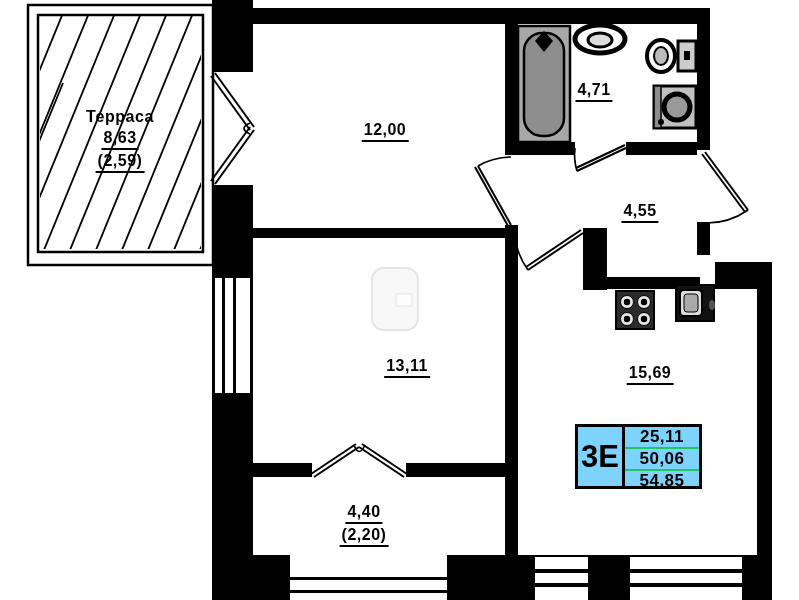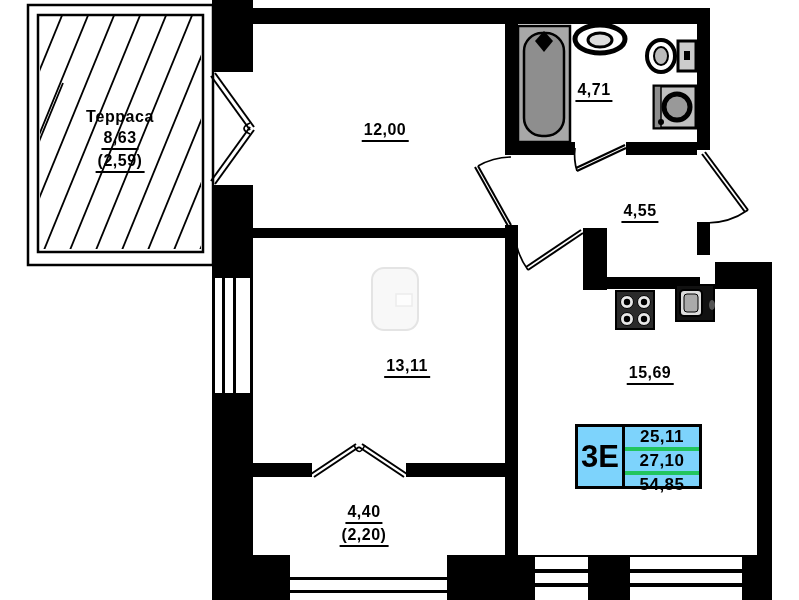--- a/index.html
+++ b/index.html
@@ -8,21 +8,21 @@
   .plan svg{position:absolute;left:0;top:0;}
   .lbl{position:absolute;transform:translate(-50%,-50%);color:#000;font-size:16px;
        font-weight:bold;white-space:nowrap;line-height:1;letter-spacing:0.5px;}
   .lbl.u{border-bottom:2px solid #000;padding:0 2px 2px 2px;}
   .info-table{position:absolute;left:575px;top:424px;width:127px;height:65px;
               border:3px solid #000;display:flex;background:#7dd3fc;box-sizing:border-box;}
   .info-table .type-cell{width:47px;border-right:3px solid #000;display:flex;
               align-items:center;justify-content:center;font-size:31px;font-weight:bold;box-sizing:border-box;}
   .info-table .vals{flex:1;display:flex;flex-direction:column;}
   .info-table .vals .row{flex:1;display:flex;align-items:center;justify-content:center;
-              font-size:17px;font-weight:bold;border-bottom:4px solid #22c55e;box-sizing:border-box;letter-spacing:0.5px;}
+              font-size:17px;font-weight:bold;border-bottom:2px solid #22c55e;box-sizing:border-box;letter-spacing:0.5px;}
   .info-table .vals .row:last-child{border-bottom:none;text-align:center;}
 </style>
 </head>
 <body>
 
 <div class="plan">
 
   <svg width="799" height="600" viewBox="0 0 799 600">
     <defs>
       <clipPath id="tclip">
@@ -187,18 +187,18 @@
   <div class="lbl u" style="left:640px;top:213px;">4,55</div>
   <div class="lbl u" style="left:407px;top:368px;">13,11</div>
   <div class="lbl u" style="left:650px;top:375px;">15,69</div>
   <div class="lbl u" style="left:364px;top:514px;">4,40</div>
   <div class="lbl u" style="left:364px;top:537px;">(2,20)</div>
 
   <div class="info-table">
     <div class="type-cell">3Е</div>
     <div class="vals">
       <div class="row">25,11</div>
-      <div class="row">27,10</div>
+      <div class="row">50,06</div>
       <div class="row">54,85</div>
     </div>
   </div>
 
 </div>
 
 </body></html>

